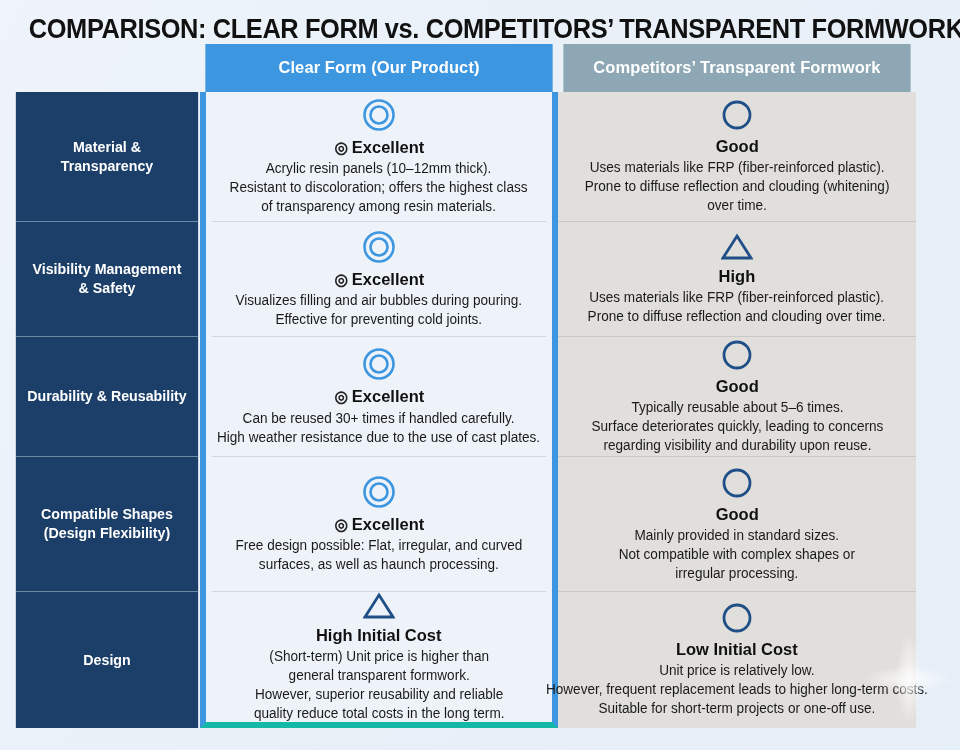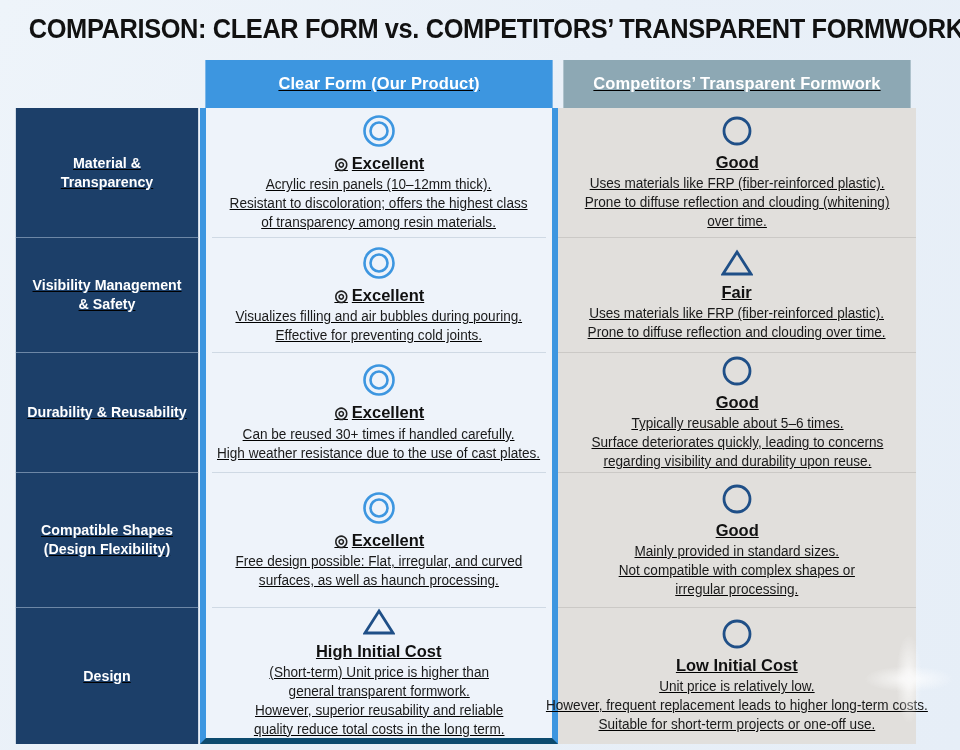--- a/index.html
+++ b/index.html
@@ -24,21 +24,21 @@
 
   .title{
     position:absolute;left:0;top:14px;width:960px;
     text-align:center;
     font-size:27px;font-weight:bold;letter-spacing:-.4px;
     color:#111;
     transform:scaleX(.94);
     white-space:nowrap;
   }
 
-  .board{position:absolute;left:14px;top:60px;width:902px;height:684px;text-decoration:underline;}
+  .board{position:absolute;left:14px;top:44px;width:902px;height:684px;}
 
   .grid{
     display:grid;
     grid-template-columns:186px 358px 358px;
     grid-template-rows:48px 130px 115px 120px 135px 136px;
     width:902px;
   }
 
   
   .hdr-spacer{background:transparent;}
@@ -74,21 +74,21 @@
     border-right:6px solid #3d96e0;
     box-sizing:border-box;
     display:flex;flex-direction:column;align-items:center;justify-content:center;
     text-align:center;padding:6px 14px;
     position:relative;
   }
   .ours::after{
     content:"";position:absolute;left:6px;right:6px;bottom:0;height:1px;
     background:#cfd9e4;
   }
-  .ours.last{border-bottom:6px solid #0c4a6e;}
+  .ours.last{border-bottom:6px solid #14b8a6;}
   .ours.last::after{display:none;}
 
   
   .comp{
     background:#e1dfdc;
     display:flex;flex-direction:column;align-items:center;justify-content:center;
     text-align:center;padding:6px 28px;
     box-sizing:border-box;position:relative;
   }
   .comp::after{
@@ -179,21 +179,21 @@
       <div class="desc">
           <div>Visualizes filling and air bubbles during pouring.</div>
           <div>Effective for preventing cold joints.</div>
         </div>
     </div>
     <div class="comp">
       <span class="icon"><svg width="32" height="28" viewBox="0 0 32 28">
             <polygon points="16,3 30,25 2,25" fill="none" stroke="#1f4f87" stroke-width="2.8" stroke-linejoin="miter"></polygon>
           </svg></span>
       <div class="rating-line">
-        <span>Fair</span>
+        <span>High</span>
       </div>
       <div class="desc">
           <div>Uses materials like FRP (fiber-reinforced plastic).</div>
           <div>Prone to diffuse reflection and clouding over time.</div>
         </div>
     </div>
 
     <div class="lbl">
       <span>
           <div>Durability &amp; Reusability</div>

